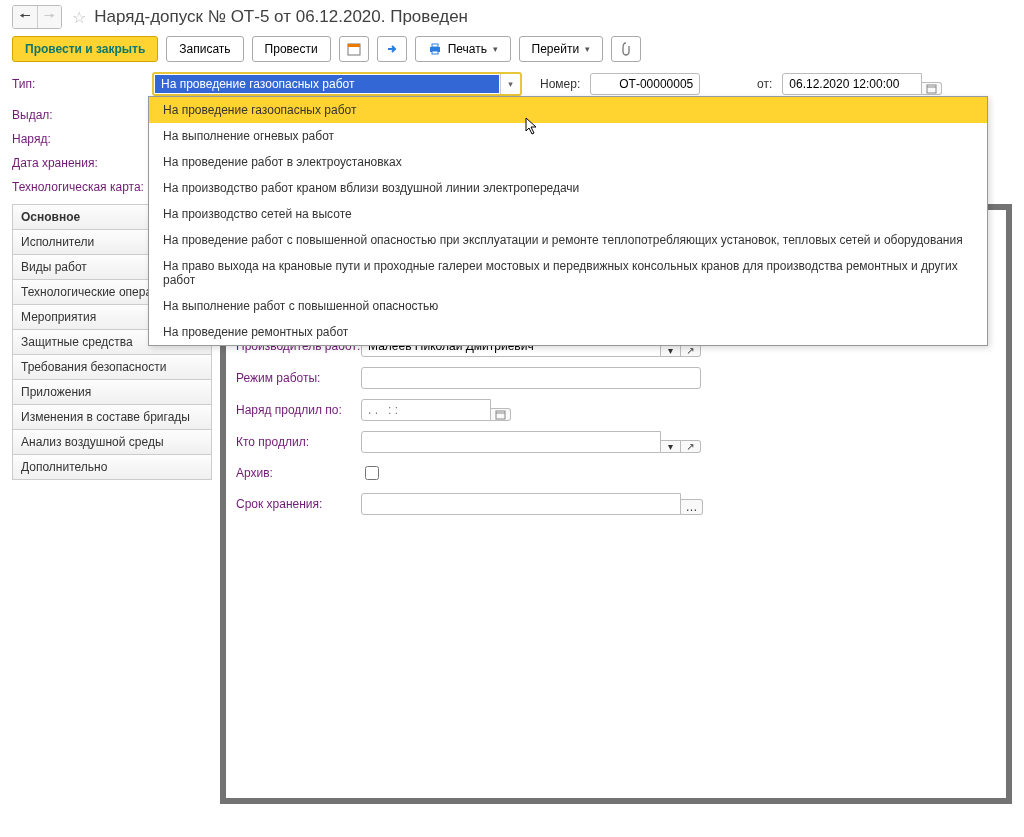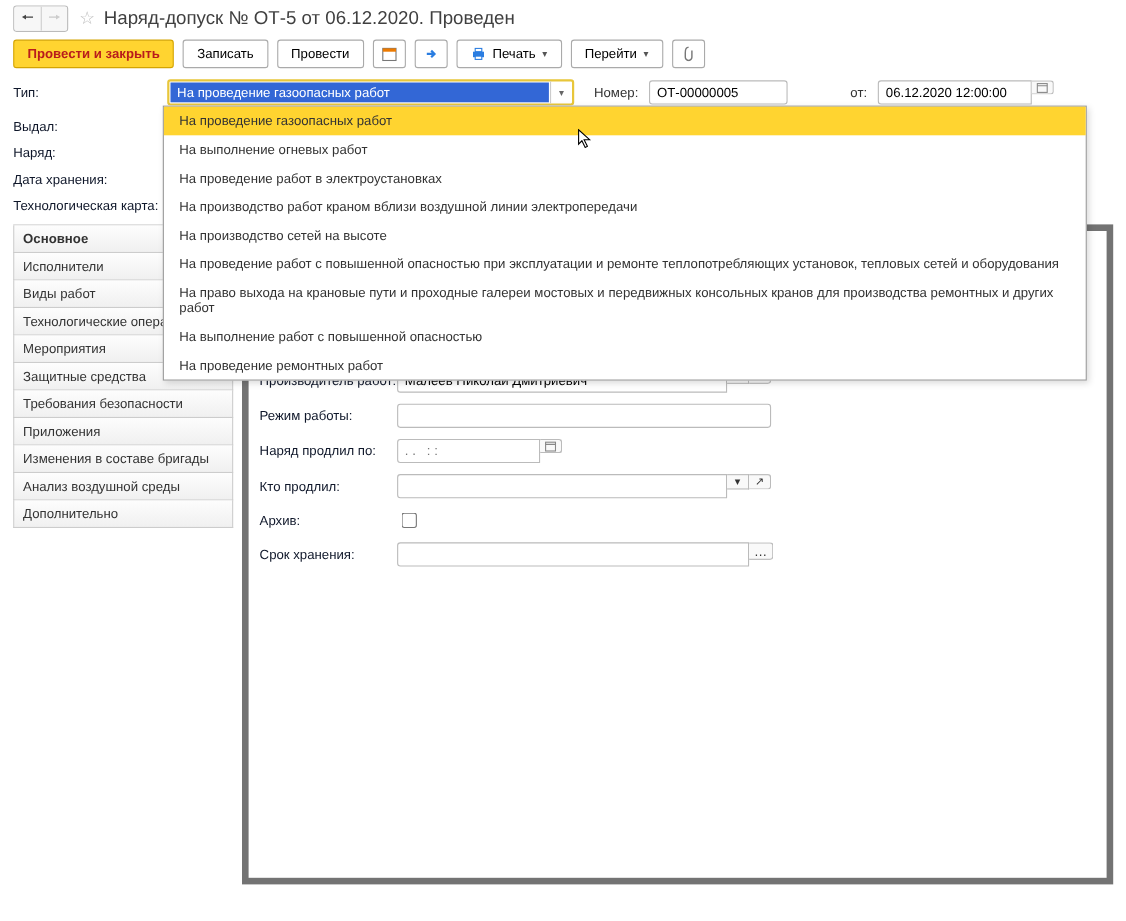--- a/index.html
+++ b/index.html
@@ -53,33 +53,33 @@
     cursor: pointer;
     display: inline-flex;
     align-items: center;
     gap: 4px;
     height: 26px;
   }
   .btn-primary {
     background: #ffd430;
     border-color: #d4a400;
     font-weight: bold;
-    color: #b91c1c;
+    color: #0f766e;
   }
   .btn-icon { width: 30px; justify-content: center; padding: 0; }
   .btn-print svg { margin-right: 2px; }
   .caret { font-size: 9px; color: #555; margin-left: 2px; }
   .form-area { padding: 0 12px; }
   .top-row {
     display: flex;
     align-items: center;
     gap: 10px;
     margin-bottom: 12px;
   }
-  .lbl { min-width: 130px; color: #0f172a; }
+  .lbl { min-width: 130px; color: #701a75; }
   .lbl-narrow { min-width: 40px; margin-left: 42px; }
   .field-type {
     position: relative;
     display: flex;
     border: 2px solid #e8c63a;
     border-radius: 3px;
     height: 24px;
     width: 370px;
     background: #fff;
   }
@@ -125,21 +125,21 @@
     pointer-events: none;
   }
   .std-input {
     border: 1px solid #bbb;
     border-radius: 3px;
     height: 22px;
     padding: 2px 6px;
     font-size: 12px;
     background: #fff;
   }
-  .input-group { display: inline-flex; align-items: flex-start; }
+  .input-group { display: inline-flex; align-items: flex-end; }
   .input-group .std-input { border-top-right-radius: 0; border-bottom-right-radius: 0; }
   .input-addon {
     border: 1px solid #bbb;
     border-left: none;
     width: 20px;
     display: flex; align-items: center; justify-content: center;
     font-size: 10px;
     background: #f9f9f9;
     cursor: pointer;
   }
@@ -228,21 +228,21 @@
 </div>
 
 <div class="form-area">
   <div class="top-row">
     <span class="lbl">Тип:</span>
     <div class="field-type">
       <div class="field-type-input">На проведение газоопасных работ</div>
       <div class="field-type-btn">▾</div>
     </div>
     <span class="lbl-narrow" style="margin-left:8px">Номер:</span>
-    <input class="std-input" style="width: 126px;" value="ОТ-00000005">
+    <input class="std-input" style="width: 110px; text-align: right;" value="ОТ-00000005">
     <span class="lbl-narrow" style="min-width:20px;text-align:right">от:</span>
     <div class="input-group">
       <input class="std-input" style="width: 140px;" value="06.12.2020 12:00:00">
       <div class="input-addon">
         <svg width="11" height="11" viewBox="0 0 11 11">
             <rect x="1" y="2" width="9" height="8" fill="none" stroke="#888"></rect>
             <line x1="1" y1="4" x2="10" y2="4" stroke="#888"></line>
           </svg>
       </div>
     </div>

